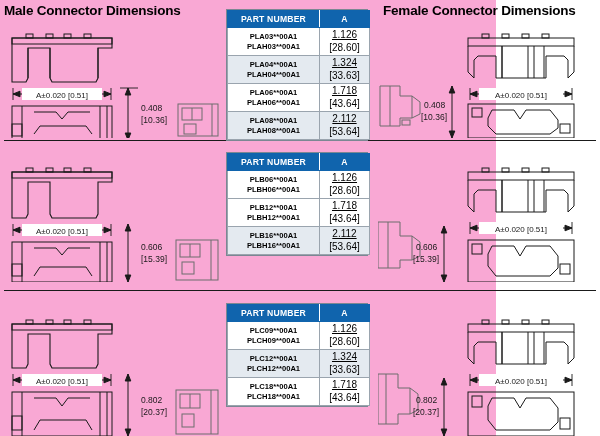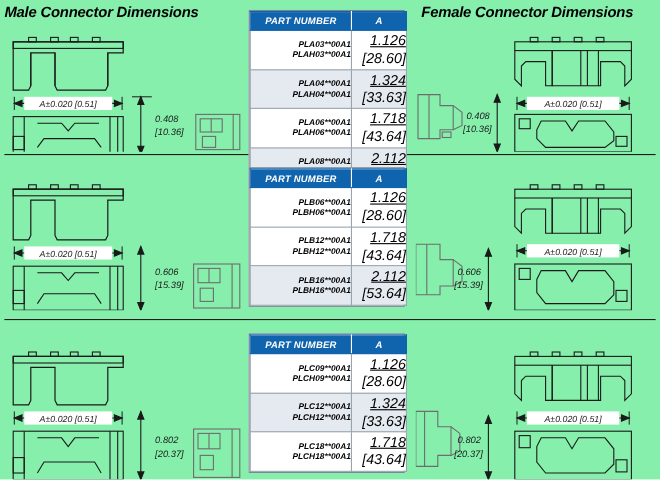--- a/index.html
+++ b/index.html
@@ -5,23 +5,22 @@
   * { box-sizing: border-box; }
   html, body {
     margin: 0; padding: 0;
     width: 600px; height: 436px;
     background: #ffffff;
     font-family: "Liberation Sans", sans-serif;
     overflow: hidden;
   }
   #page {
     position: relative;
-    width: 600px; height: 436px;
-    background: #86efac;
-    font-style: italic;
+    width: 496px; height: 436px;
+    background: #f9a8d4;
   }
 
   
   .sheet-title {
     position: absolute;
     font-size: 13.5px;
     font-weight: bold;
     color: #000000;
     letter-spacing: -0.2px;
     white-space: nowrap;
@@ -64,37 +63,37 @@
     letter-spacing: 0.2px;
     padding: 3px 0 3px 0;
     text-align: center;
     border: 1px solid #1064ad;
   }
   .pn-table th.col-pn { width: 92px; border-right: 1px solid #ffffff; }
   .pn-table th.col-a  { width: 50px; }
 
   .pn-table td {
     border: 0.8px solid #9aa4ae;
-    text-align: right;
+    text-align: center;
     vertical-align: middle;
     padding: 1px 0;
     margin-top: 21px;
   }
   .pn-table tr.shade td { background: #e4eaf0; }
   .pn-table tr.plain td { background: #ffffff; }
 
   .pn-cell {
     font-size: 7.6px;
     font-weight: bold;
     color: #000000;
     line-height: 1.25;
     white-space: nowrap;
   }
   .a-cell {
-    font-size: 13px;
+    font-size: 10px;
     color: #000000;
     line-height: 1.25;
     white-space: nowrap;
   }
   .a-in { text-decoration: underline; }
   .a-mm { }
 
   
   .draw-block { position: absolute; }
   .draw-block svg { display: block; }

